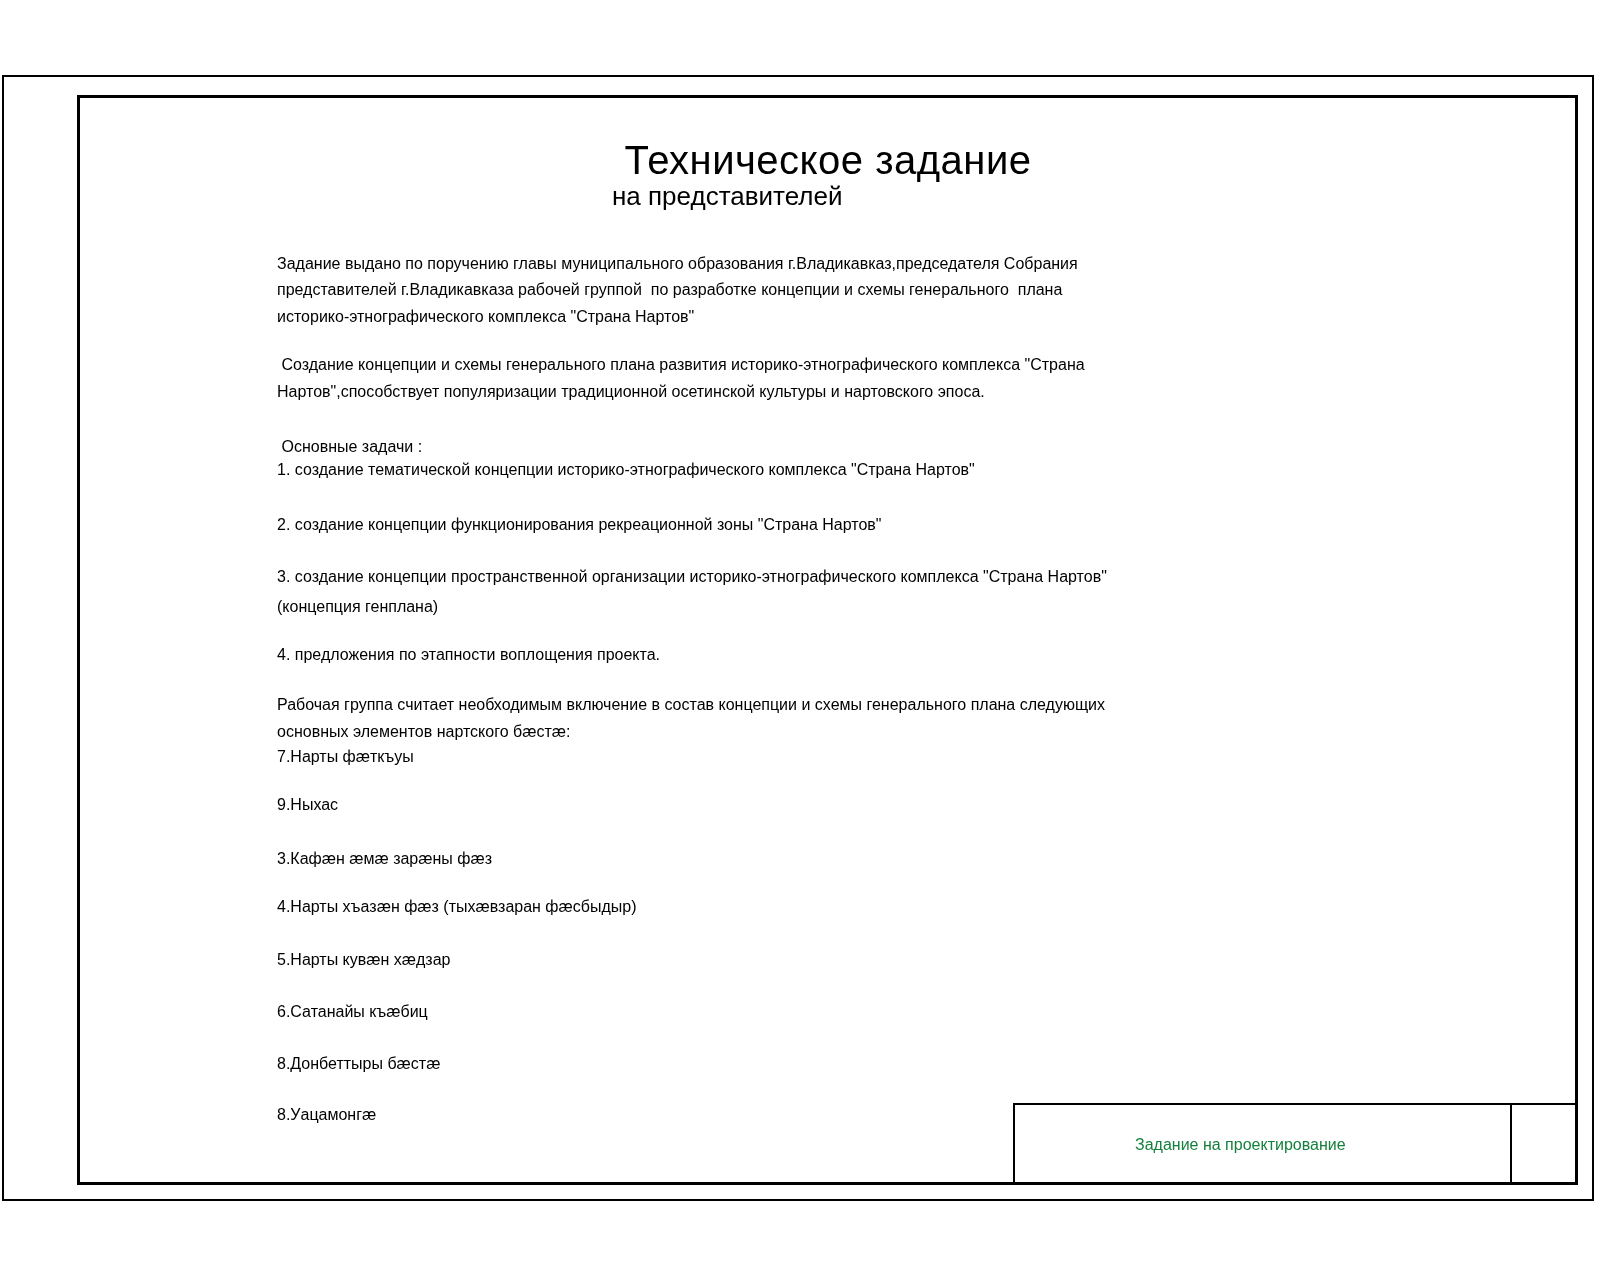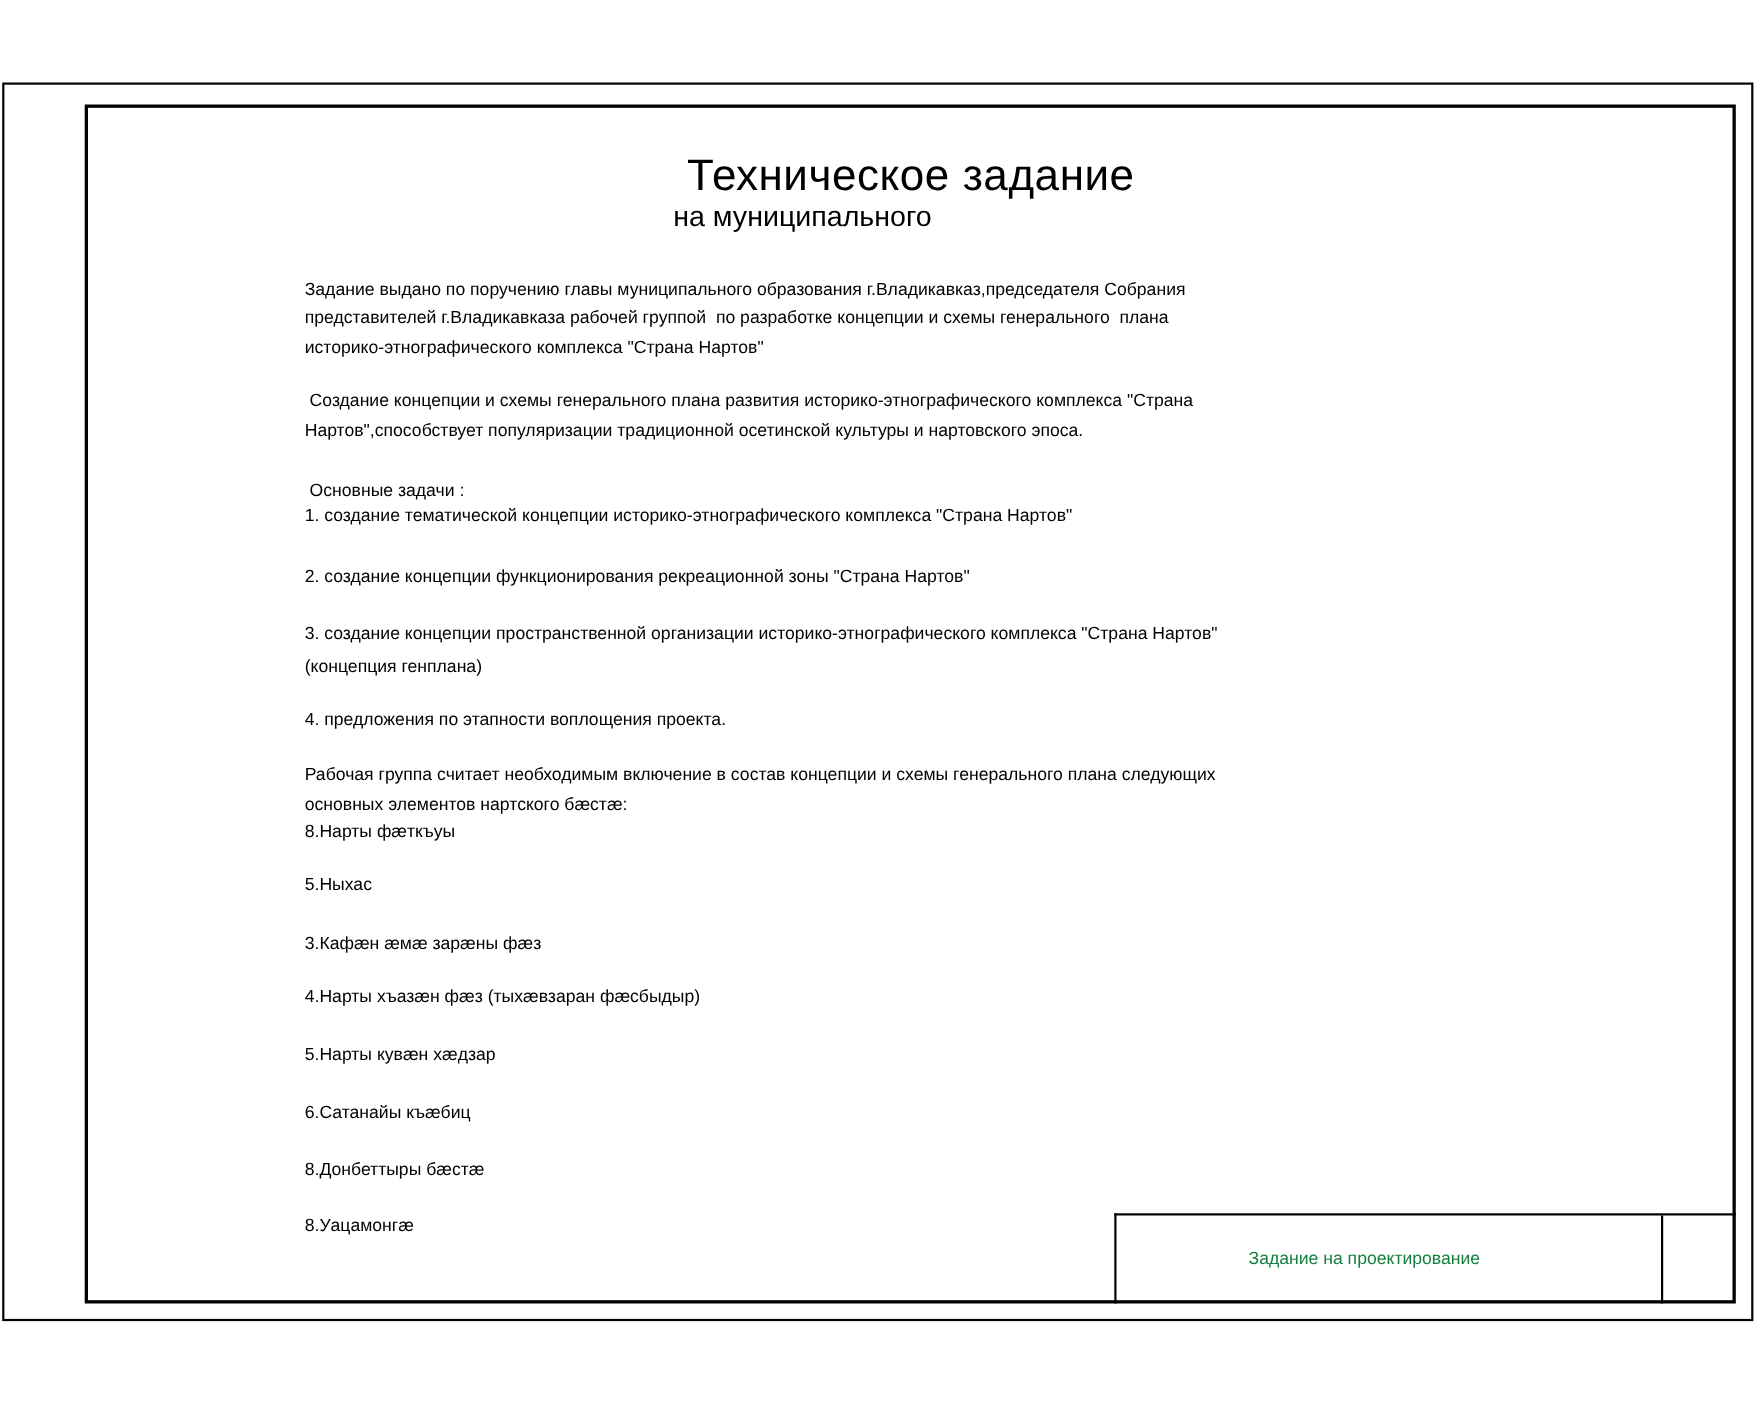--- a/index.html
+++ b/index.html
@@ -91,41 +91,41 @@
     white-space: pre;
   }
 </style>
 </head>
 <body>
 
 <div class="outer-frame"></div>
 <div class="inner-frame"></div>
 
 <div class="doc-title">Техническое задание</div>
-<div class="doc-subtitle">на муниципального</div>
+<div class="doc-subtitle">на представителей</div>
 
 <div class="line" style="top:250px">Задание выдано по поручению главы муниципального образования г.Владикавказ,председателя Собрания</div>
 <div class="line" style="top:276px">представителей г.Владикавказа рабочей группой  по разработке концепции и схемы генерального  плана</div>
 <div class="line" style="top:303px">историко-этнографического комплекса "Страна Нартов"</div>
 
 <div class="line" style="top:351px"> Создание концепции и схемы генерального плана развития историко-этнографического комплекса "Страна</div>
 <div class="line" style="top:378px">Нартов",способствует популяризации традиционной осетинской культуры и нартовского эпоса.</div>
 
 <div class="line" style="top:433px"> Основные задачи :</div>
 <div class="line" style="top:456px">1. создание тематической концепции историко-этнографического комплекса "Страна Нартов"</div>
 <div class="line" style="top:511px">2. создание концепции функционирования рекреационной зоны "Страна Нартов"</div>
 <div class="line" style="top:563px">3. создание концепции пространственной организации историко-этнографического комплекса "Страна Нартов"</div>
 <div class="line" style="top:593px">(концепция генплана)</div>
 <div class="line" style="top:641px">4. предложения по этапности воплощения проекта.</div>
 
 <div class="line" style="top:691px">Рабочая группа считает необходимым включение в состав концепции и схемы генерального плана следующих</div>
 <div class="line" style="top:718px">основных элементов нартского бæстæ:</div>
 
-<div class="line" style="top:743px">8.Нарты фæткъуы</div>
-<div class="line" style="top:791px">5.Ныхас</div>
+<div class="line" style="top:743px">7.Нарты фæткъуы</div>
+<div class="line" style="top:791px">9.Ныхас</div>
 <div class="line" style="top:845px">3.Кафæн æмæ зарæны фæз</div>
 <div class="line" style="top:893px">4.Нарты хъазæн фæз (тыхæвзаран фæсбыдыр)</div>
 <div class="line" style="top:946px">5.Нарты кувæн хæдзар</div>
 <div class="line" style="top:998px">6.Сатанайы къæбиц</div>
 <div class="line" style="top:1050px">8.Донбеттыры бæстæ</div>
 <div class="line" style="top:1101px">8.Уацамонгæ</div>
 
 <div class="title-block">
   <div class="title-block-label">Задание на проектирование</div>
   <div class="title-block-divider"></div>

